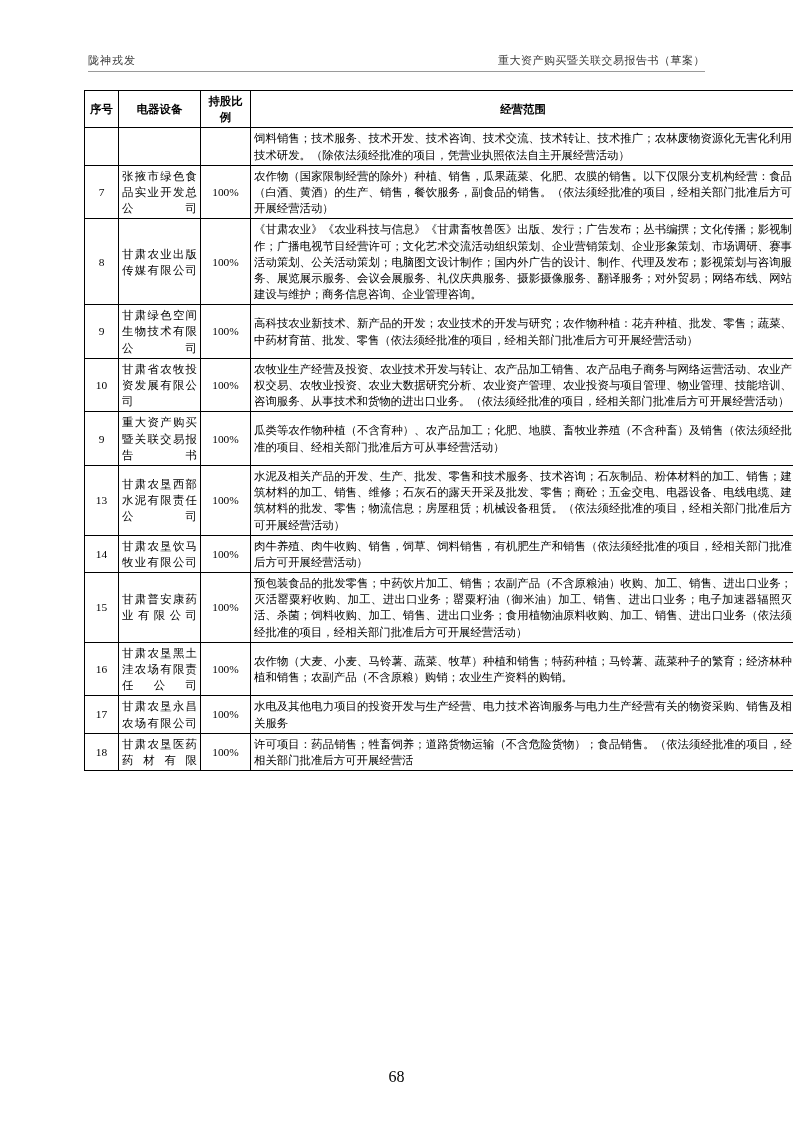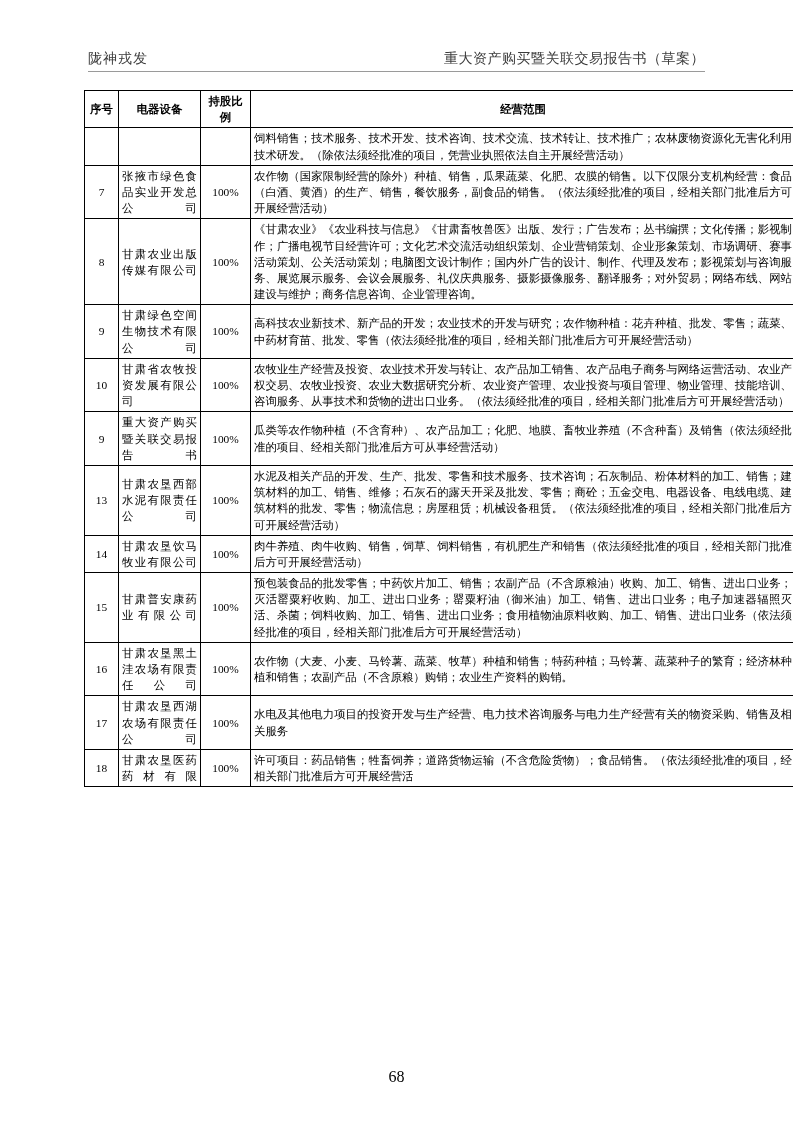--- a/index.html
+++ b/index.html
@@ -23,21 +23,21 @@
   }
   .header {
     position: absolute;
     top: 44px;
     left: 88px;
     right: 88px;
     height: 24px;
     display: flex;
     justify-content: space-between;
     align-items: flex-end;
-    font-size: 14px;
+    font-size: 11px;
     color: #3b3b3b;
     padding-bottom: 3px;
     border-bottom: 1px solid #9a9a9a;
   }
   .header-left {
     letter-spacing: 1px;
   }
   .header-right {
     letter-spacing: 0.5px;
   }
@@ -186,21 +186,21 @@
           <td class="scope">预包装食品的批发零售；中药饮片加工、销售；农副产品（不含原粮油）收购、加工、销售、进出口业务；灭活罂粟籽收购、加工、进出口业务；罂粟籽油（御米油）加工、销售、进出口业务；电子加速器辐照灭活、杀菌；饲料收购、加工、销售、进出口业务；食用植物油原料收购、加工、销售、进出口业务（依法须经批准的项目，经相关部门批准后方可开展经营活动）</td>
         </tr>
         <tr>
           <td class="no">16</td>
           <td class="name">甘肃农垦黑土洼农场有限责任公司</td>
           <td class="ratio">100%</td>
           <td class="scope">农作物（大麦、小麦、马铃薯、蔬菜、牧草）种植和销售；特药种植；马铃薯、蔬菜种子的繁育；经济林种植和销售；农副产品（不含原粮）购销；农业生产资料的购销。</td>
         </tr>
         <tr>
           <td class="no">17</td>
-          <td class="name">甘肃农垦西湖农场有限责任公司</td>
+          <td class="name">甘肃农垦永昌农场有限公司</td>
           <td class="ratio">100%</td>
           <td class="scope">水电及其他电力项目的投资开发与生产经营、电力技术咨询服务与电力生产经营有关的物资采购、销售及相关服务</td>
         </tr>
         <tr>
           <td class="no">18</td>
           <td class="name">甘肃农垦医药药材有限</td>
           <td class="ratio">100%</td>
           <td class="scope">许可项目：药品销售；牲畜饲养；道路货物运输（不含危险货物）；食品销售。（依法须经批准的项目，经相关部门批准后方可开展经营活</td>
         </tr>
       </tbody>

